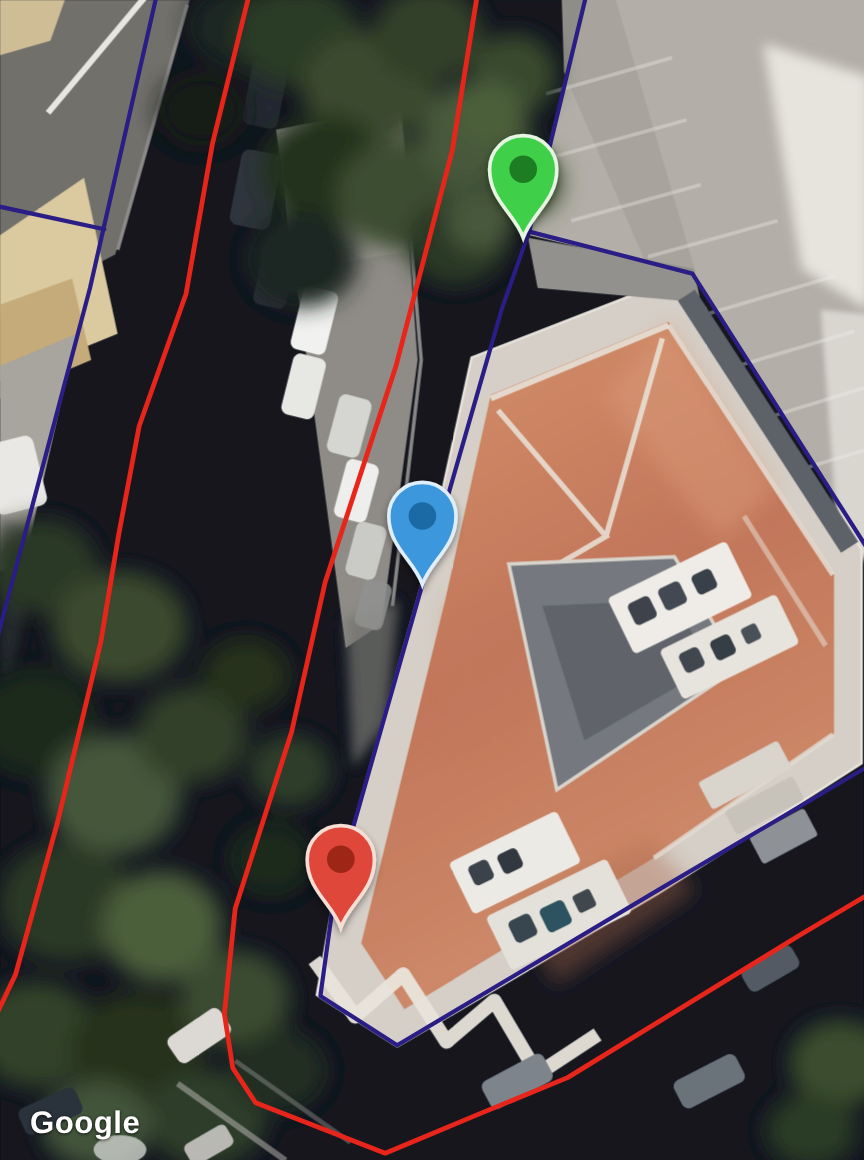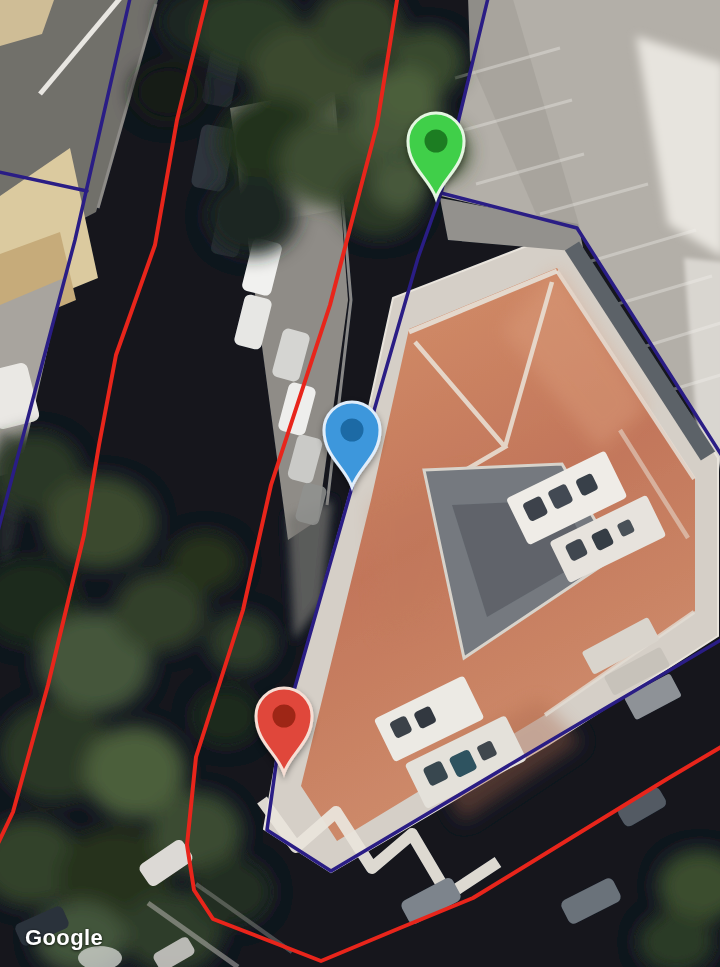--- a/index.html
+++ b/index.html
@@ -1,21 +1,21 @@
 <!DOCTYPE html>
 <html><head>
 <meta charset="utf-8">
 <style>
   html,body{margin:0;padding:0;background:#10141c;}
   body{width:720px;height:967px;overflow:hidden;font-family:"Liberation Sans",sans-serif;}
   .stage{position:relative;width:720px;height:967px;}
   svg{position:absolute;left:0;top:0;display:block;}
   .logo{
     position:absolute;left:25px;bottom:16px;
-    color:#ffffff;font-size:22px;font-weight:bold;letter-spacing:.4px;
+    color:#ffffff;font-size:26px;font-weight:bold;letter-spacing:.4px;
     text-shadow:0 1px 3px rgba(0,0,0,.6),0 0 2px rgba(0,0,0,.45);
     user-select:none;
   }
 </style>
 </head>
 <body>
 
 <div class="stage">
 <svg width="720" height="967" viewBox="0 0 720 967">
   <defs>

